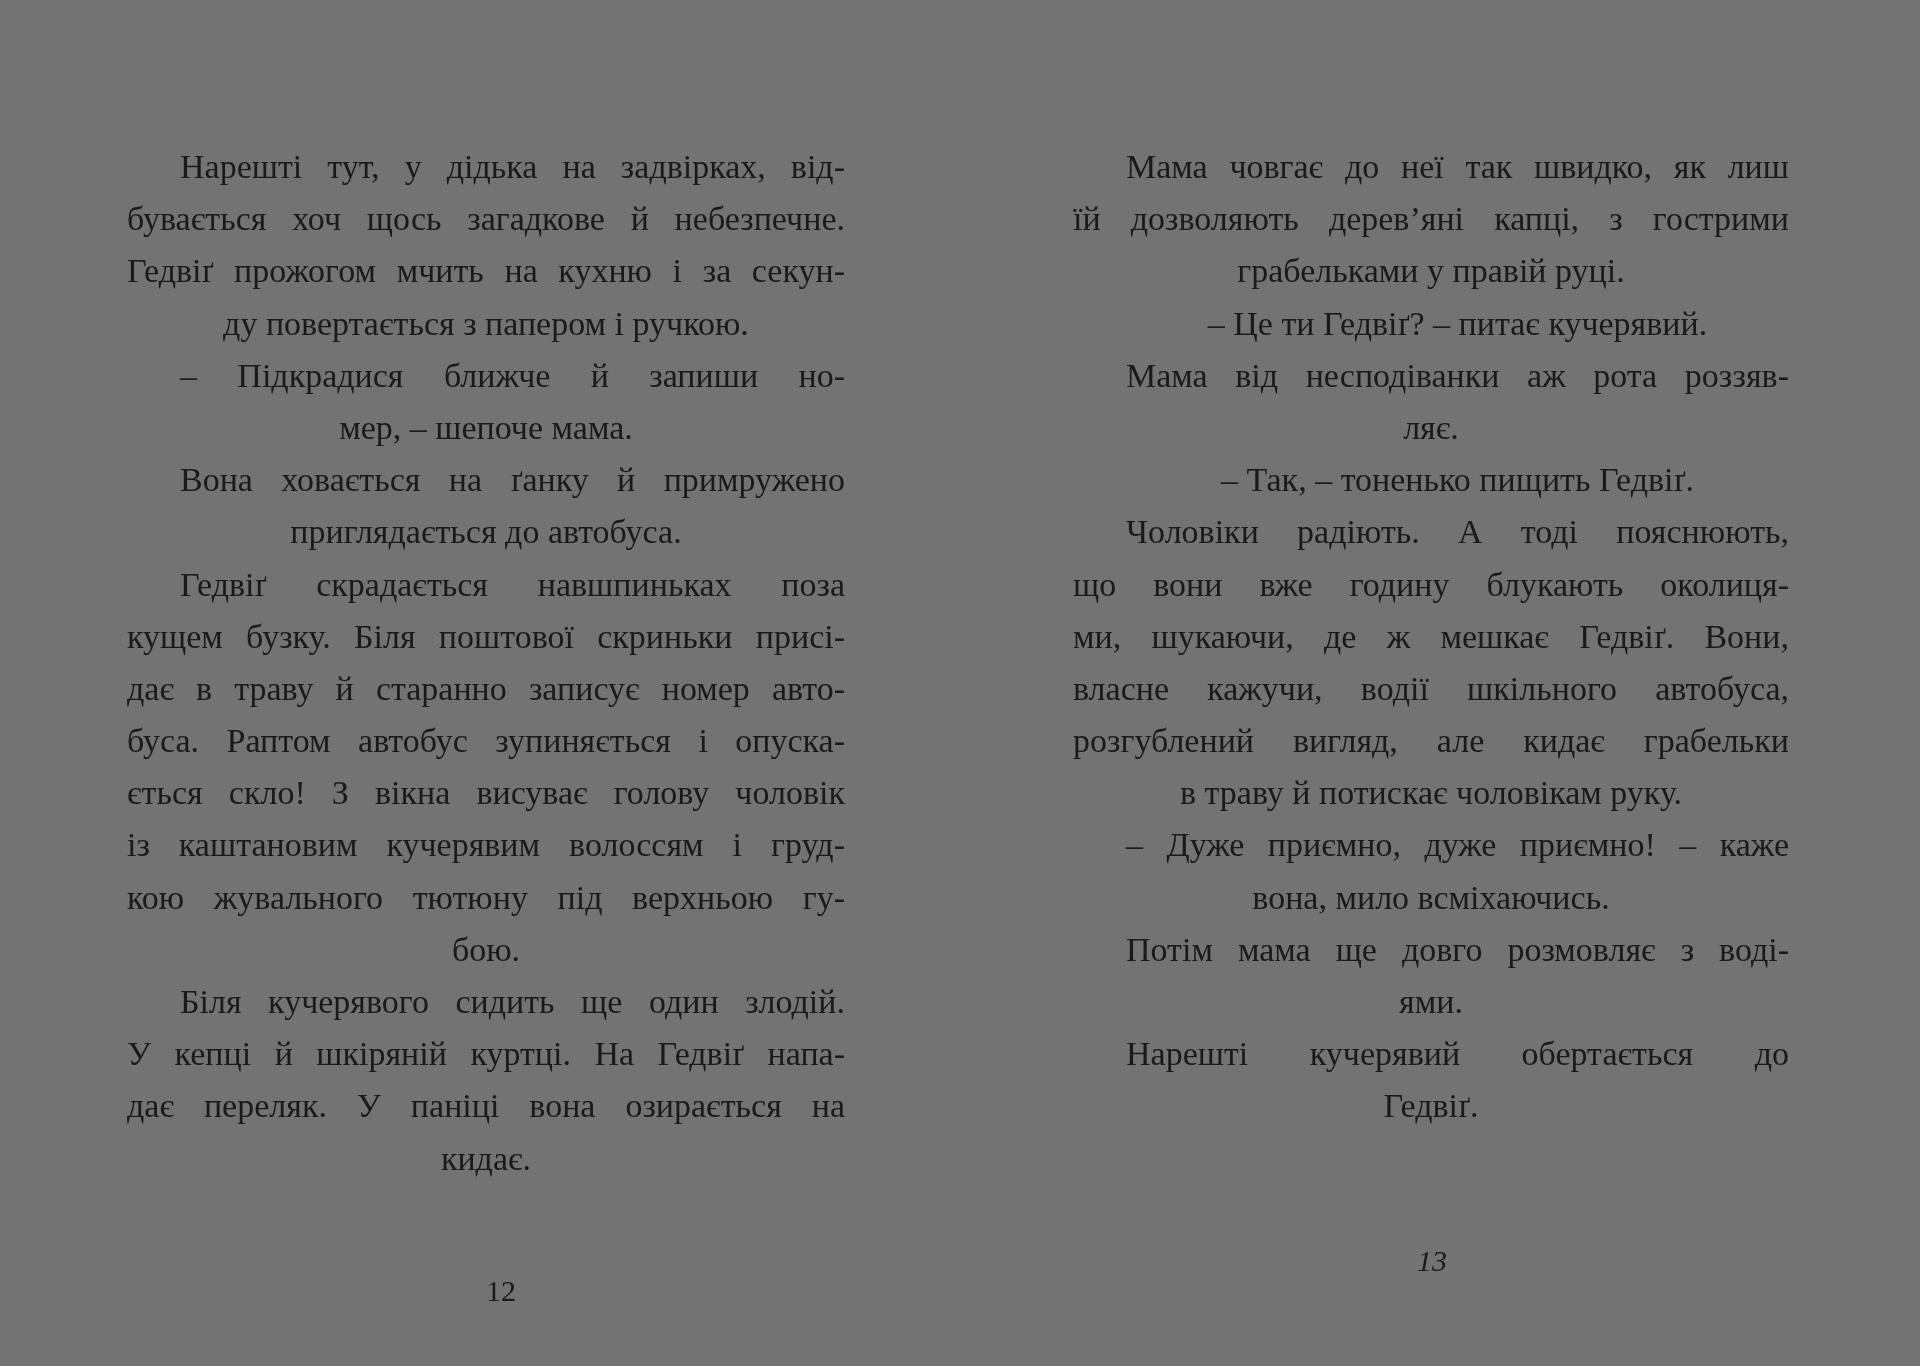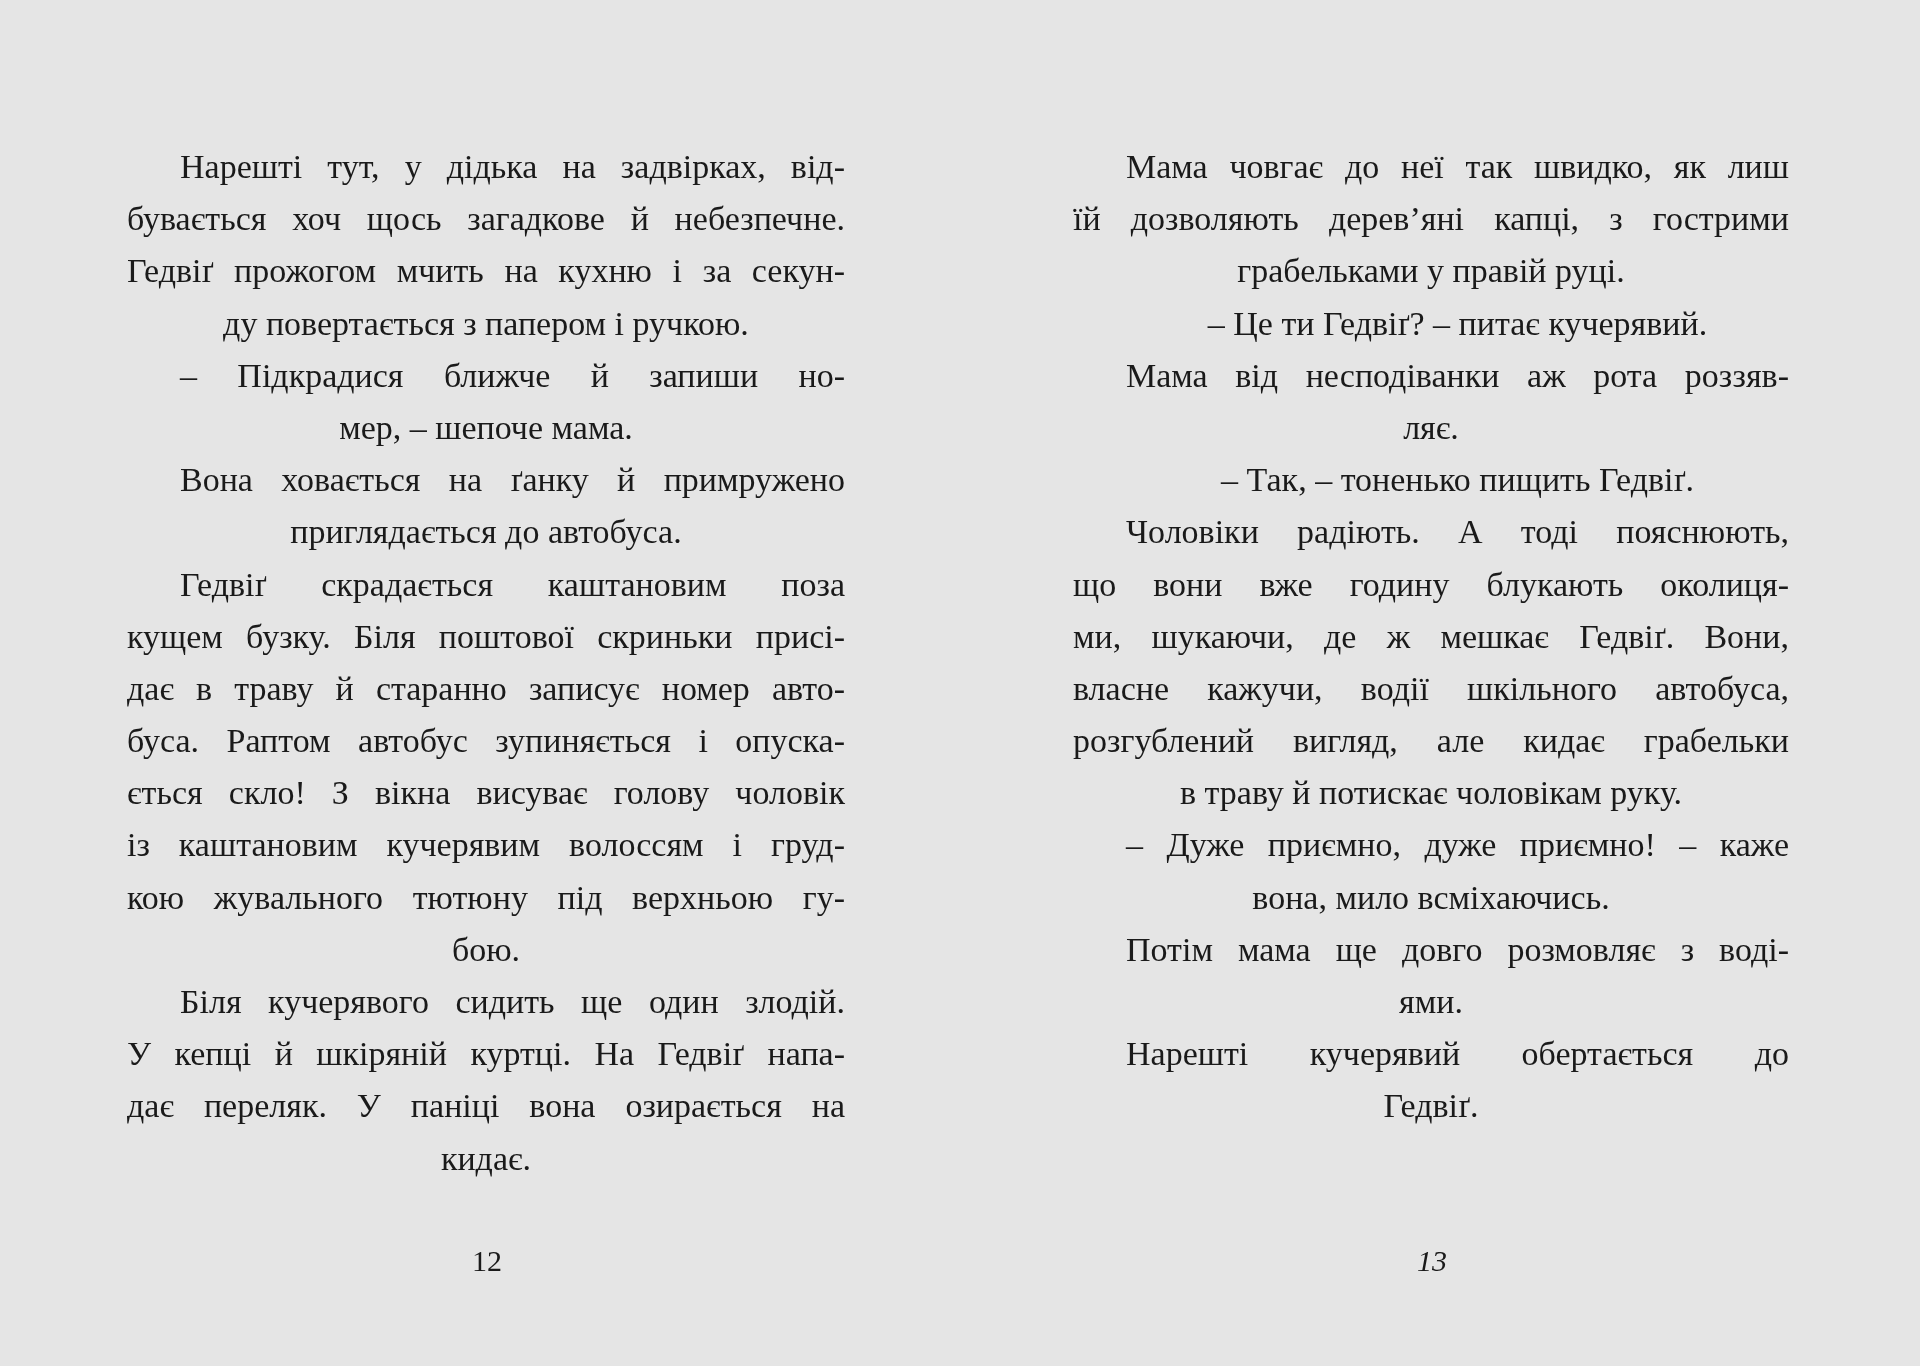--- a/index.html
+++ b/index.html
@@ -12,21 +12,21 @@
     height: 1366px;
     position: relative;
     overflow: hidden;
     color: #1a1a1a;
     font-family: "Liberation Serif", "DejaVu Serif", serif;
   }
   .spread {
     position: absolute;
     left: 0; top: 0;
     width: 1920px; height: 1366px;
-    background: #e5e5e5;
+    background: #737373;
   }
   .page {
     position: absolute;
     top: 0;
     height: 1366px;
   }
   .page.left  { left: 0;    width: 960px; }
   .page.right { left: 960px; width: 960px; }
 
   .text-block {
@@ -63,39 +63,39 @@
 
   .page-number {
     position: absolute;
     top: 1246px;
     width: 80px;
     text-align: center;
     font-size: 30px;
     line-height: 30px;
     color: #1a1a1a;
   }
-  .page.left  .page-number { left: 447px; }   
+  .page.left  .page-number { left: 461px; margin-top: 30px; }   
   .page.right .page-number { left: 432px; font-style: italic; }   
 </style>
 </head>
 <body>
 
 <div class="spread">
 
   <div class="page left">
     <div class="text-block">
       <span class="line j indent">Нарешті тут, у дідька на задвірках, від-</span>
       <span class="line j">бувається хоч щось загадкове й небезпечне.</span>
       <span class="line j">Гедвіґ прожогом мчить на кухню і за секун-</span>
       <span class="line l">ду повертається з папером і ручкою.</span>
       <span class="line j indent">– Підкрадися ближче й запиши но-</span>
       <span class="line l">мер, – шепоче мама.</span>
       <span class="line j indent">Вона ховається на ґанку й примружено</span>
       <span class="line l">приглядається до автобуса.</span>
-      <span class="line j indent">Гедвіґ скрадається каштановим поза</span>
+      <span class="line j indent">Гедвіґ скрадається навшпиньках поза</span>
       <span class="line j">кущем бузку. Біля поштової скриньки присі-</span>
       <span class="line j">дає в траву й старанно записує номер авто-</span>
       <span class="line j">буса. Раптом автобус зупиняється і опуска-</span>
       <span class="line j">ється скло! З вікна висуває голову чоловік</span>
       <span class="line j">із каштановим кучерявим волоссям і груд-</span>
       <span class="line j">кою жувального тютюну під верхньою гу-</span>
       <span class="line l">бою.</span>
       <span class="line j indent">Біля кучерявого сидить ще один злодій.</span>
       <span class="line j">У кепці й шкіряній куртці. На Гедвіґ напа-</span>
       <span class="line j">дає переляк. У паніці вона озирається на</span>

